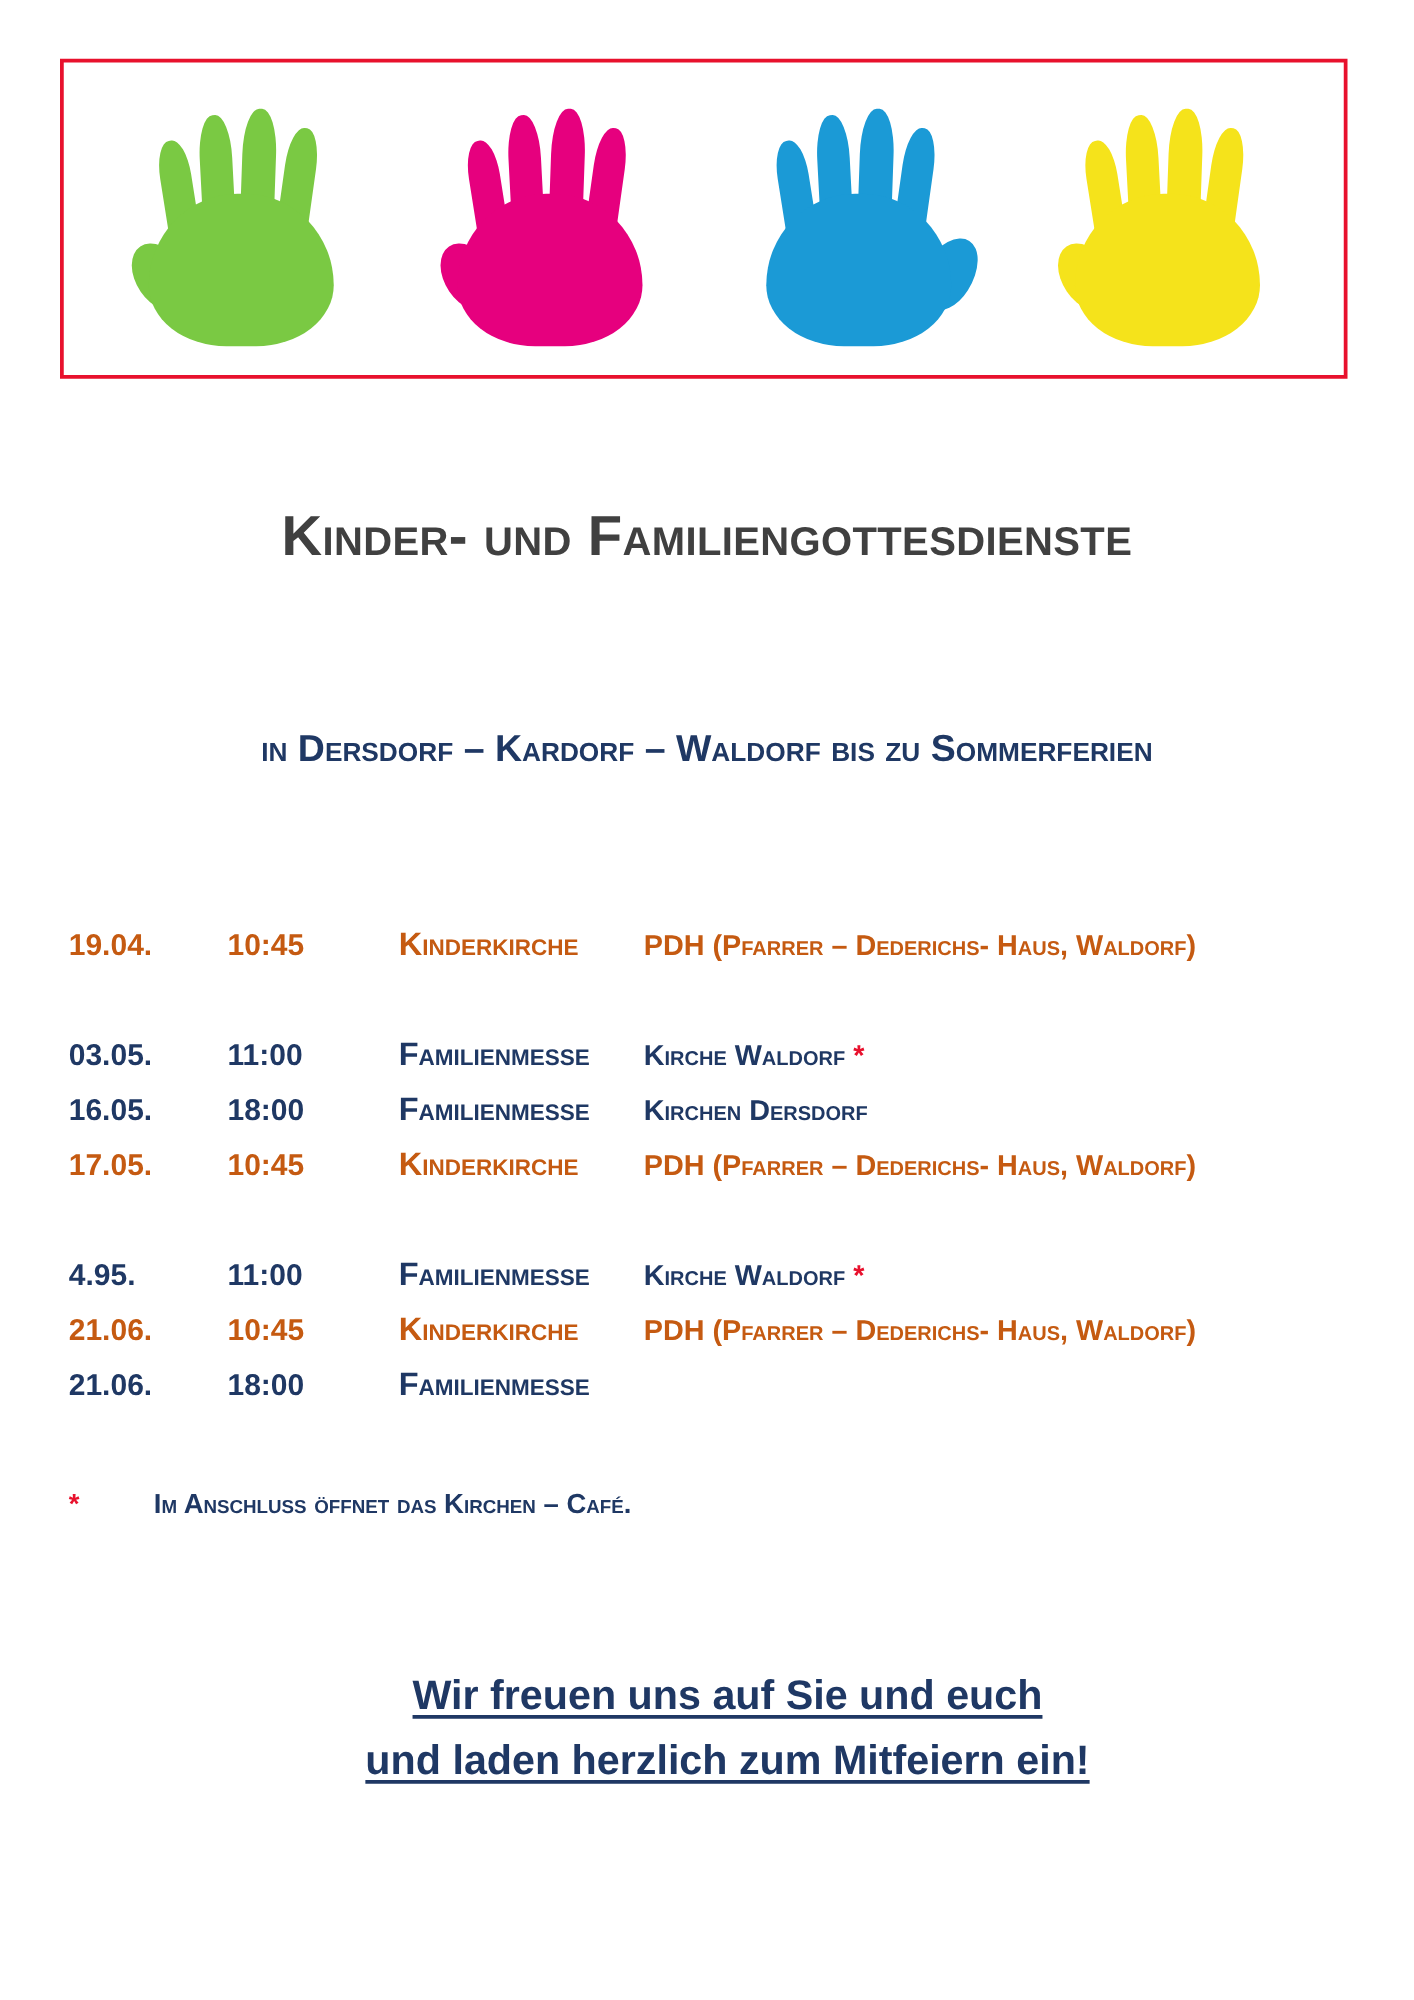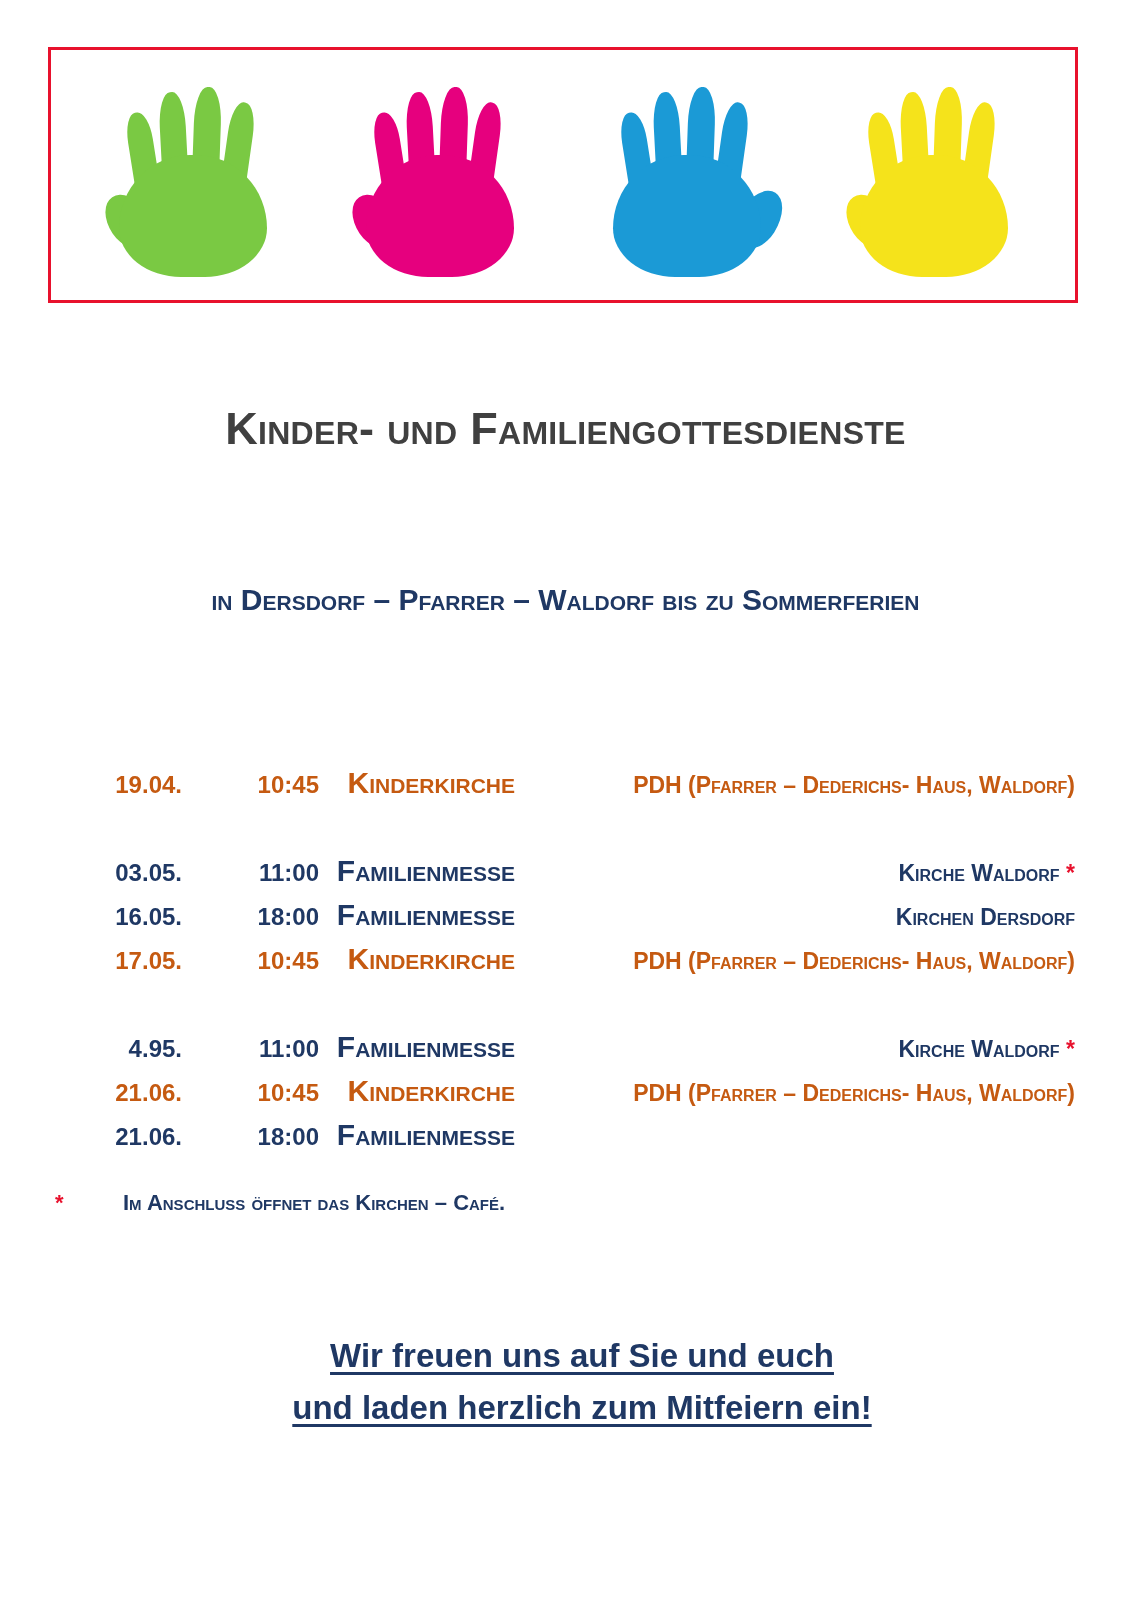--- a/index.html
+++ b/index.html
@@ -97,25 +97,24 @@
     top: 740px;
     width: 1020px;
   }
   .row {
     display: flex;
     align-items: baseline;
     height: 44px;
     font-size: 24px;
     font-weight: bold;
     white-space: nowrap;
-    text-align: right;
   }
   .row .c-date  { width: 127px; }
   .row .c-time  { width: 137px; }
-  .row .c-type  { width: 196px; font-size: 30px; margin-top: 26px; }
+  .row .c-type  { width: 196px; font-size: 26px; }
   .row .c-place { flex: 1;      font-size: 23px; }
   .gap-lg { height: 44px; }
   .blue   { color: #1F3864; }
   .orange { color: #C55A11; }
   .star   { color: #E8112D; font-weight: bold; }
 
   .footnote {
     position: absolute;
     left: 55px;
     top: 1190px;
@@ -184,21 +183,21 @@
       <div class="finger f3" style="background:#F5E31B"></div>
       <div class="finger f4" style="background:#F5E31B"></div>
       <div class="thumb th-left" style="background:#F5E31B"></div>
       <div class="palm" style="background:#F5E31B"></div>
     </div>
 
   </div>
 </div>
 
 <div class="title sc">Kinder- und Familiengottesdienste</div>
-<div class="subtitle sc">in Dersdorf – Pfarrer – Waldorf bis zu Sommerferien</div>
+<div class="subtitle sc">in Dersdorf – Kardorf – Waldorf bis zu Sommerferien</div>
 
 <div class="schedule">
 
   <div class="row orange">
     <div class="c-date">19.04.</div>
     <div class="c-time">10:45</div>
     <div class="c-type sc">Kinderkirche</div>
     <div class="c-place sc">PDH (Pfarrer – Dederichs- Haus, Waldorf)</div>
   </div>
 

